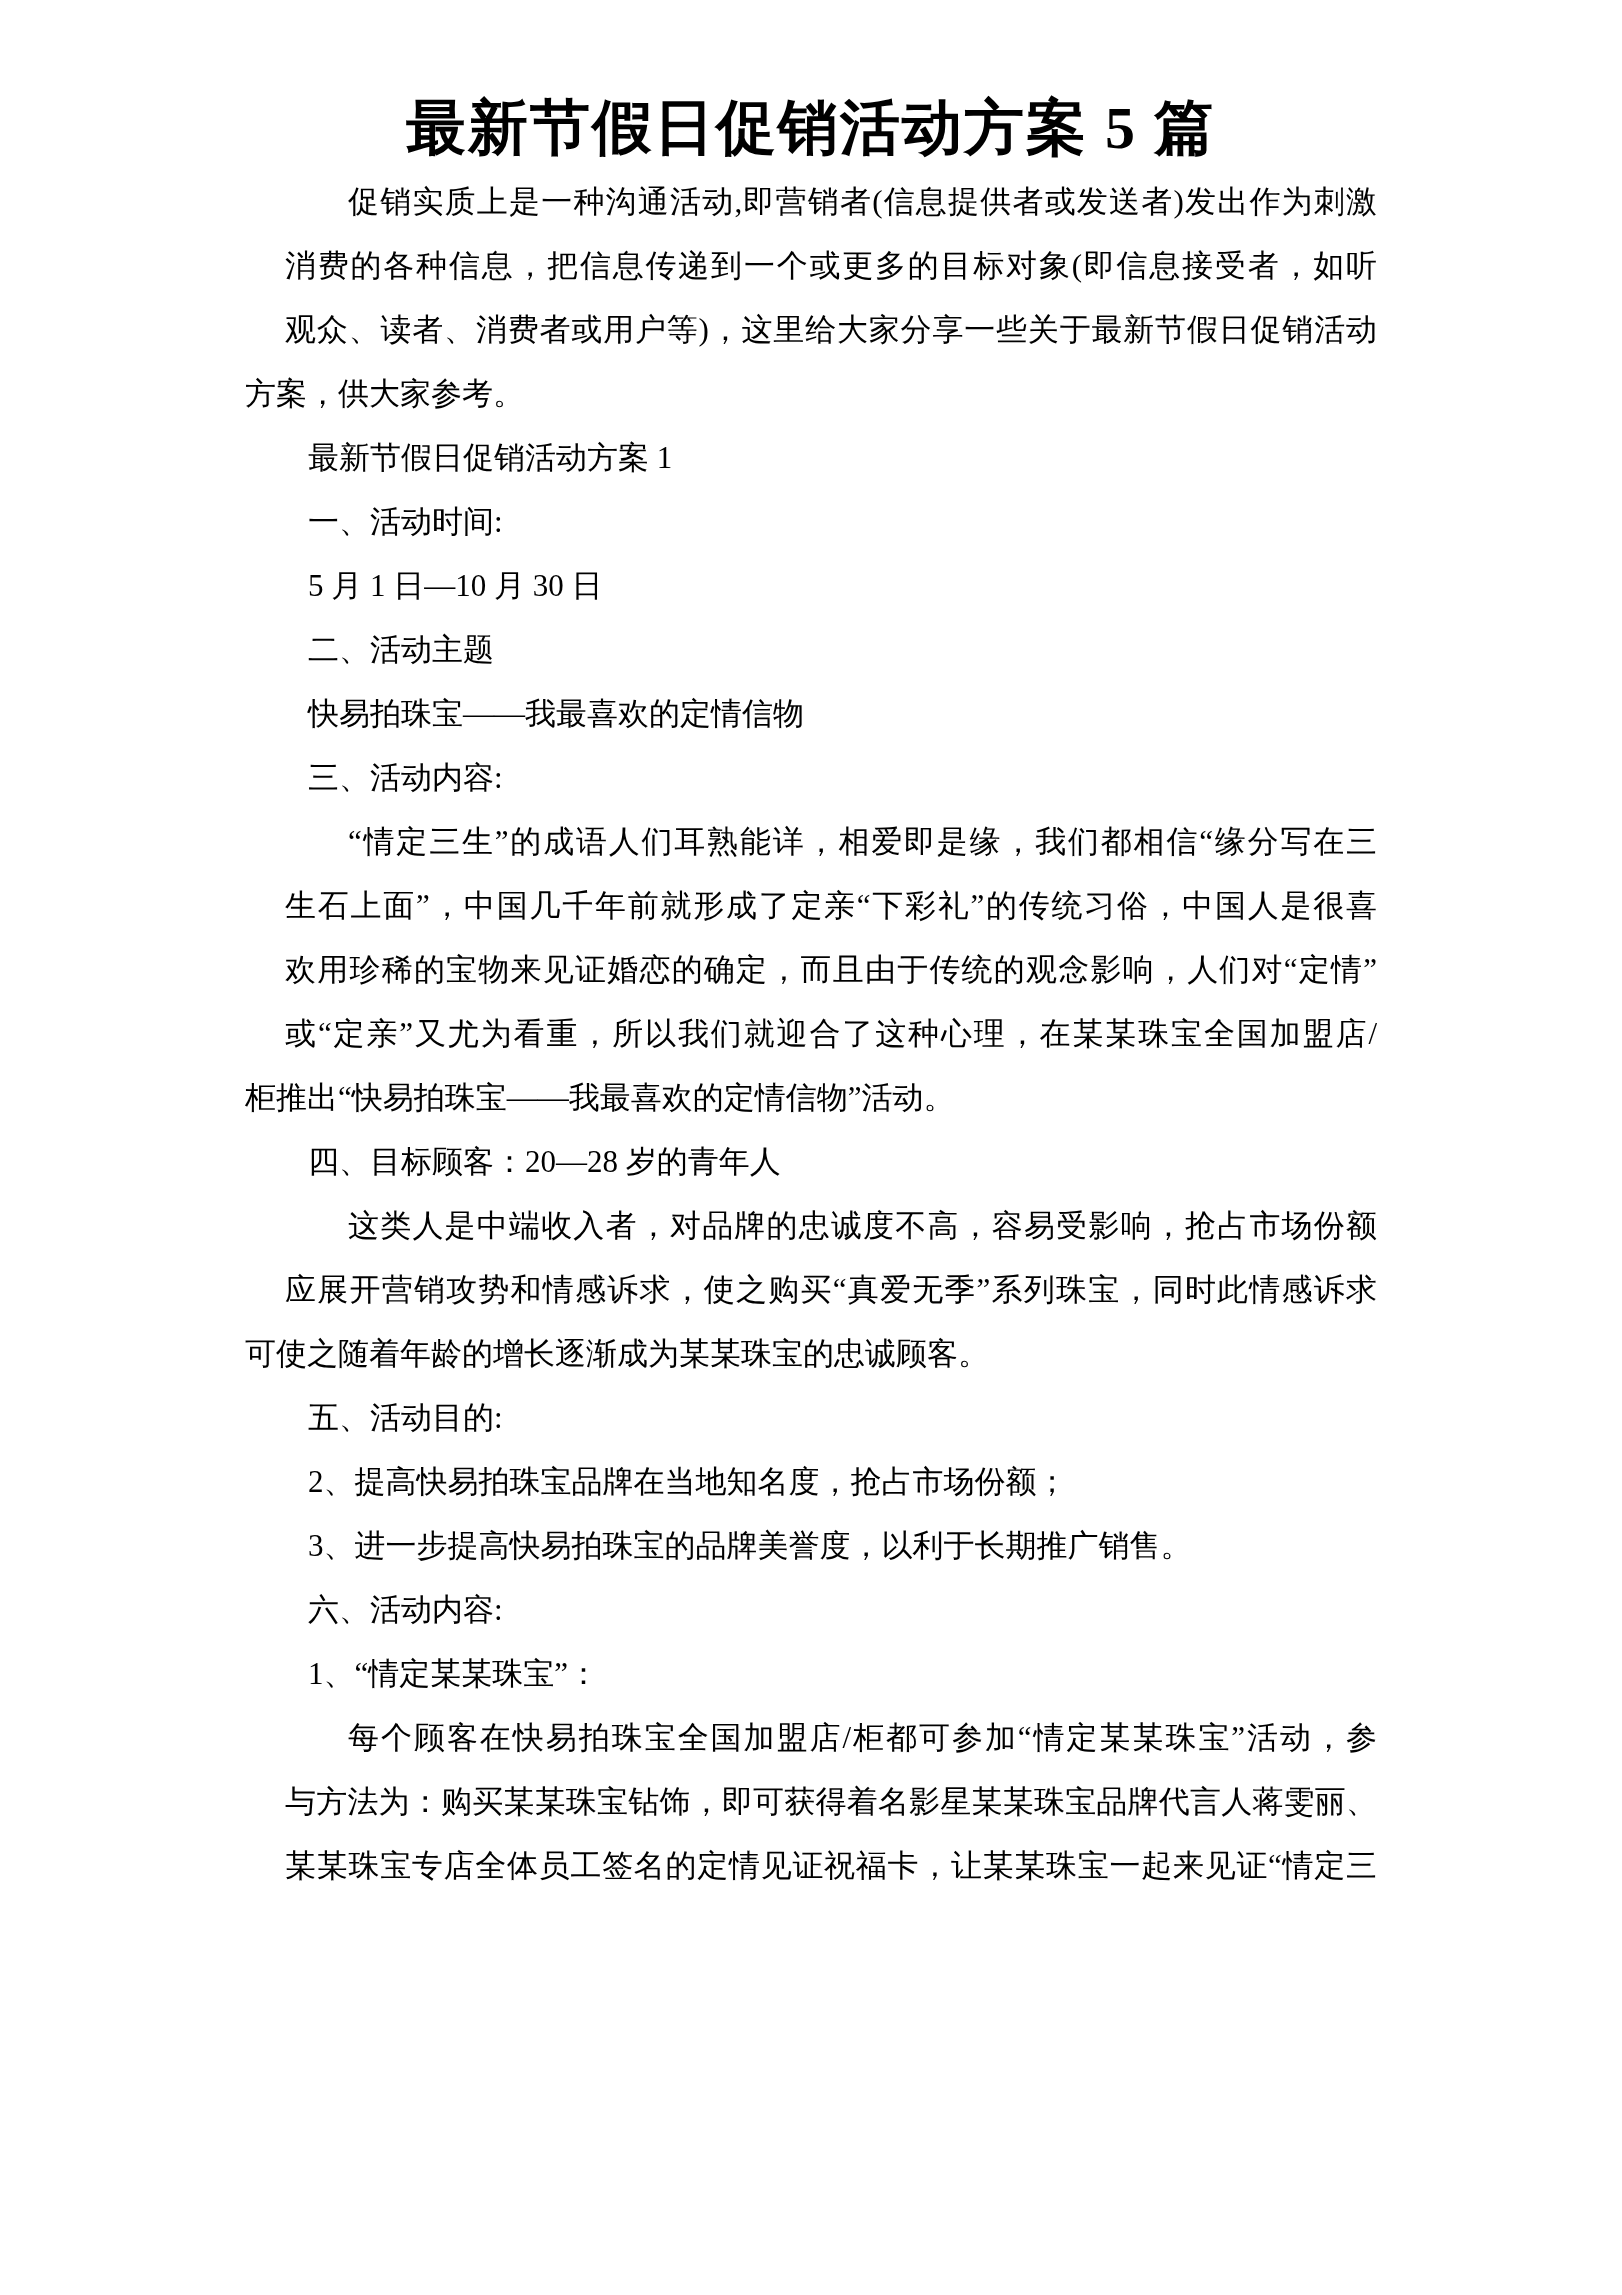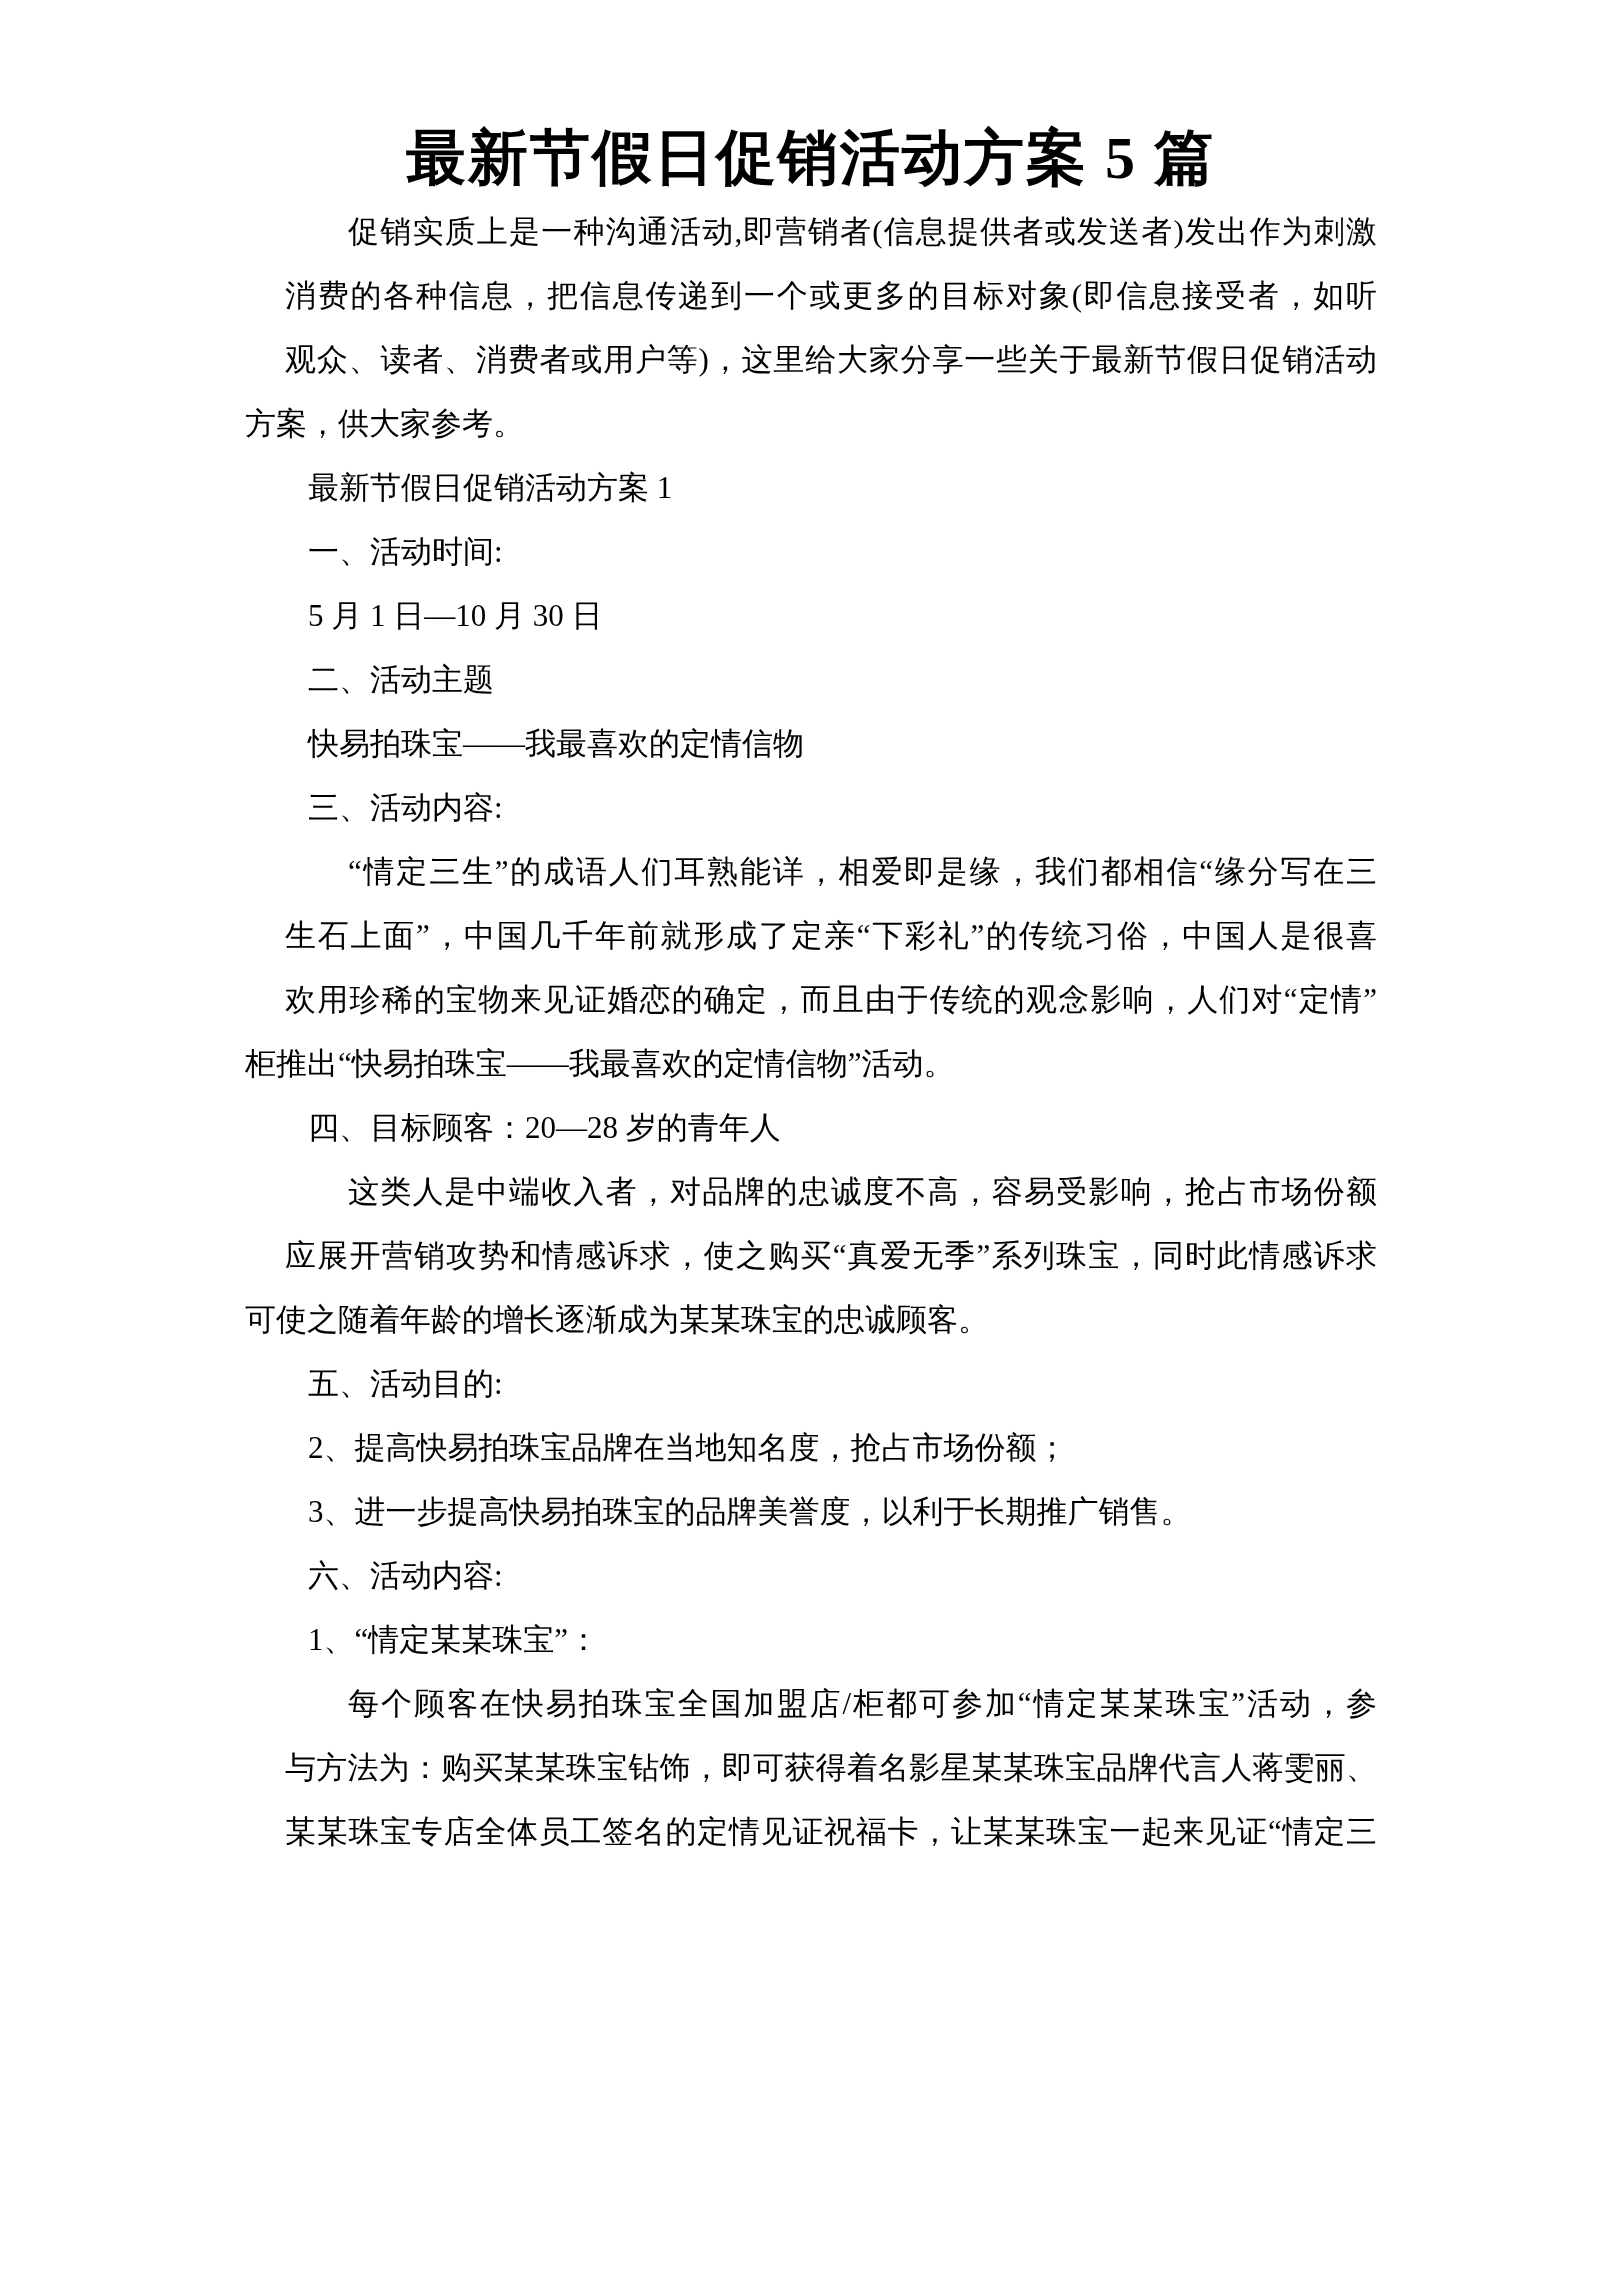--- a/index.html
+++ b/index.html
@@ -14,21 +14,21 @@
     background: #ffffff;
     color: #000000;
     font-family: "Liberation Serif", "DejaVu Serif", serif;
     overflow: hidden;
   }
   .content {
     position: absolute;
     left: 245px;
     top: 0;
     width: 1132px;
-    padding-top: 116px;
+    padding-top: 86px;
   }
   .title {
     margin: 0;
     height: 84px;
     line-height: 84px;
     font-size: 60px;
     font-weight: 700;
     letter-spacing: 2px;
     text-align: center;
     white-space: nowrap;
@@ -64,20 +64,21 @@
         <div class="line">方案，供大家参考。</div>
         <div class="line indent">最新节假日促销活动方案 1</div>
         <div class="line indent">一、活动时间:</div>
         <div class="line indent">5 月 1 日—10 月 30 日</div>
         <div class="line indent">二、活动主题</div>
         <div class="line indent">快易拍珠宝——我最喜欢的定情信物</div>
         <div class="line indent">三、活动内容:</div>
         <div class="line indent fill">“情定三生”的成语人们耳熟能详，相爱即是缘，我们都相信“缘分写在三</div>
         <div class="line fill">生石上面”，中国几千年前就形成了定亲“下彩礼”的传统习俗，中国人是很喜</div>
         <div class="line fill">欢用珍稀的宝物来见证婚恋的确定，而且由于传统的观念影响，人们对“定情”</div>
+        <div class="line fill">或“定亲”又尤为看重，所以我们就迎合了这种心理，在某某珠宝全国加盟店/</div>
         <div class="line">柜推出“快易拍珠宝——我最喜欢的定情信物”活动。</div>
         <div class="line indent">四、目标顾客：20—28 岁的青年人</div>
         <div class="line indent fill">这类人是中端收入者，对品牌的忠诚度不高，容易受影响，抢占市场份额</div>
         <div class="line fill">应展开营销攻势和情感诉求，使之购买“真爱无季”系列珠宝，同时此情感诉求</div>
         <div class="line">可使之随着年龄的增长逐渐成为某某珠宝的忠诚顾客。</div>
         <div class="line indent">五、活动目的:</div>
         <div class="line indent">2、提高快易拍珠宝品牌在当地知名度，抢占市场份额；</div>
         <div class="line indent">3、进一步提高快易拍珠宝的品牌美誉度，以利于长期推广销售。</div>
         <div class="line indent">六、活动内容:</div>
         <div class="line indent">1、“情定某某珠宝”：</div>

